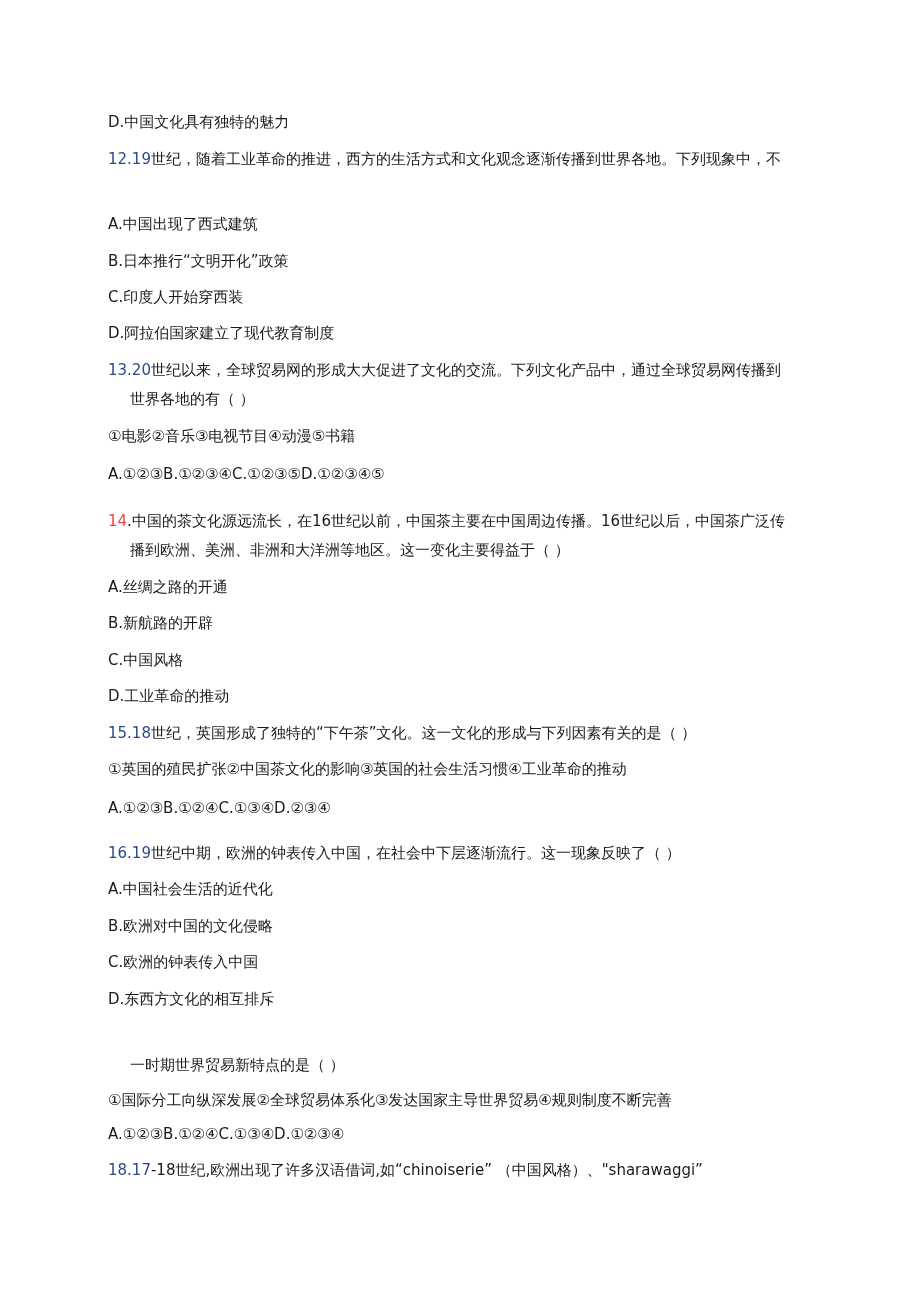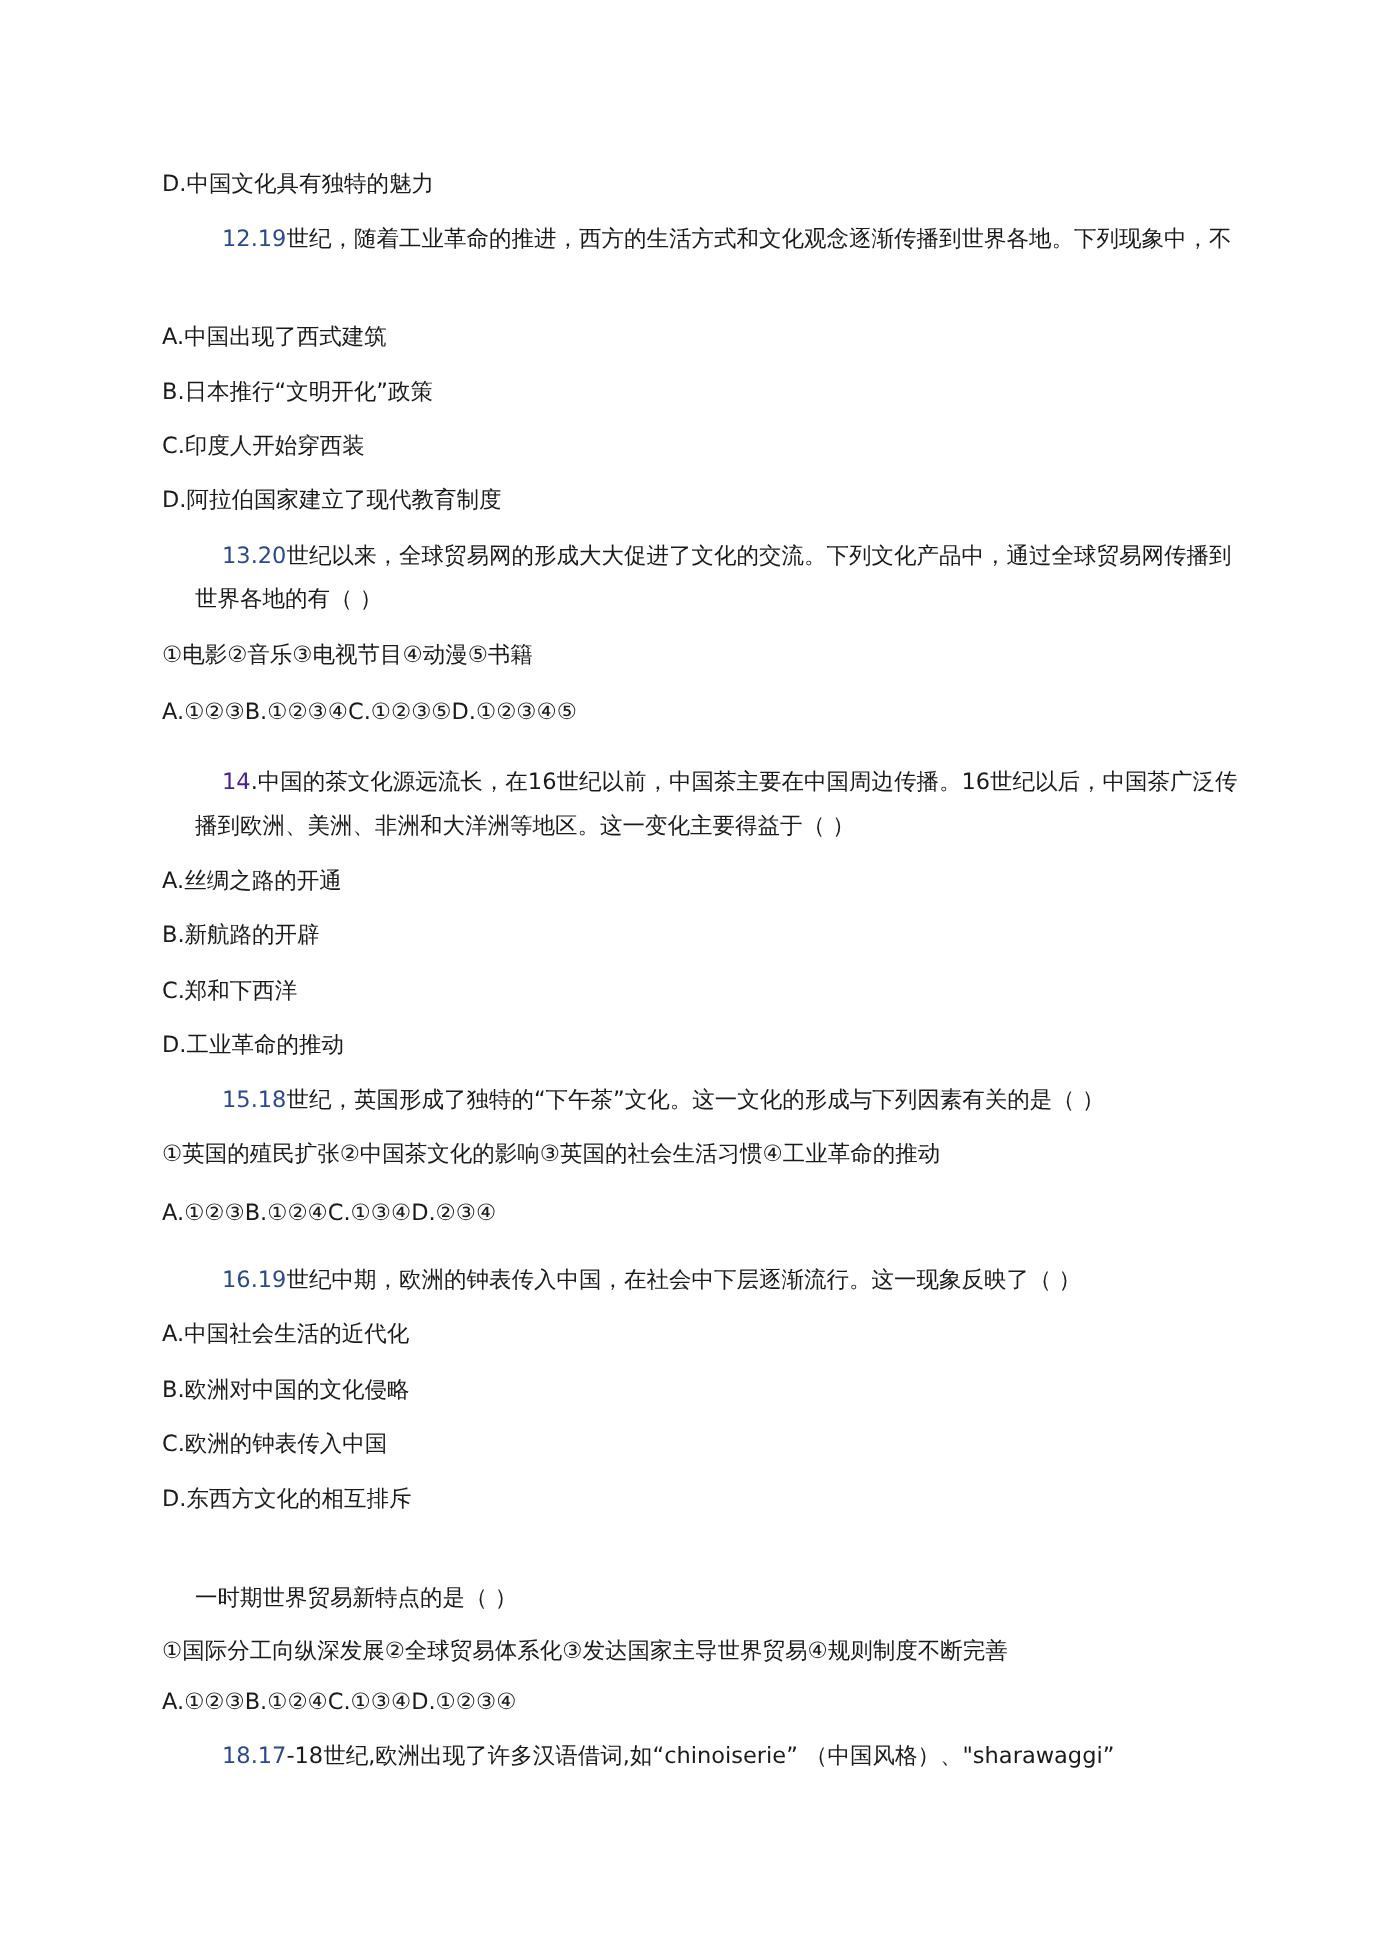--- a/index.html
+++ b/index.html
@@ -27,24 +27,23 @@
       white-space: nowrap;
       line-height: 20px;
       font-size: 15px;
       letter-spacing: 0px;
     }
     .line.indent {
       left: 130px;
     }
     .qnum {
       color: #2b4a8c;
-      margin-left: 40px;
     }
     .qnum.bright {
-      color: #4c1d95;
+      color: #ef4444;
     }
   </style>
 </head>
 <body>
 
 <div class="page">
 
   <div class="line" style="top:112px">D.中国文化具有独特的魅力</div>
 
   <div class="line" style="top:149px">
@@ -61,21 +60,21 @@
   <div class="line indent" style="top:389px">世界各地的有（ ）</div>
   <div class="line" style="top:464px">A.①②③B.①②③④C.①②③⑤D.①②③④⑤</div>
   <div class="line" style="top:426px">①电影②音乐③电视节目④动漫⑤书籍</div>
 
   <div class="line" style="top:511px">
     <span class="qnum bright">14</span><span>.</span><span>中国的茶文化源远流长，在16世纪以前，中国茶主要在中国周边传播。16世纪以后，中国茶广泛传</span>
   </div>
   <div class="line indent" style="top:540px">播到欧洲、美洲、非洲和大洋洲等地区。这一变化主要得益于（ ）</div>
   <div class="line" style="top:577px">A.丝绸之路的开通</div>
   <div class="line" style="top:613px">B.新航路的开辟</div>
-  <div class="line" style="top:650px">C.郑和下西洋</div>
+  <div class="line" style="top:650px">C.中国风格</div>
   <div class="line" style="top:686px">D.工业革命的推动</div>
 
   <div class="line" style="top:723px">
     <span class="qnum">15.18</span><span>世纪，英国形成了独特的“下午茶”文化。这一文化的形成与下列因素有关的是（ ）</span>
   </div>
   <div class="line" style="top:759px">①英国的殖民扩张②中国茶文化的影响③英国的社会生活习惯④工业革命的推动</div>
   <div class="line" style="top:798px">A.①②③B.①②④C.①③④D.②③④</div>
 
   <div class="line" style="top:843px">
     <span class="qnum">16.19</span><span>世纪中期，欧洲的钟表传入中国，在社会中下层逐渐流行。这一现象反映了（ ）</span>

